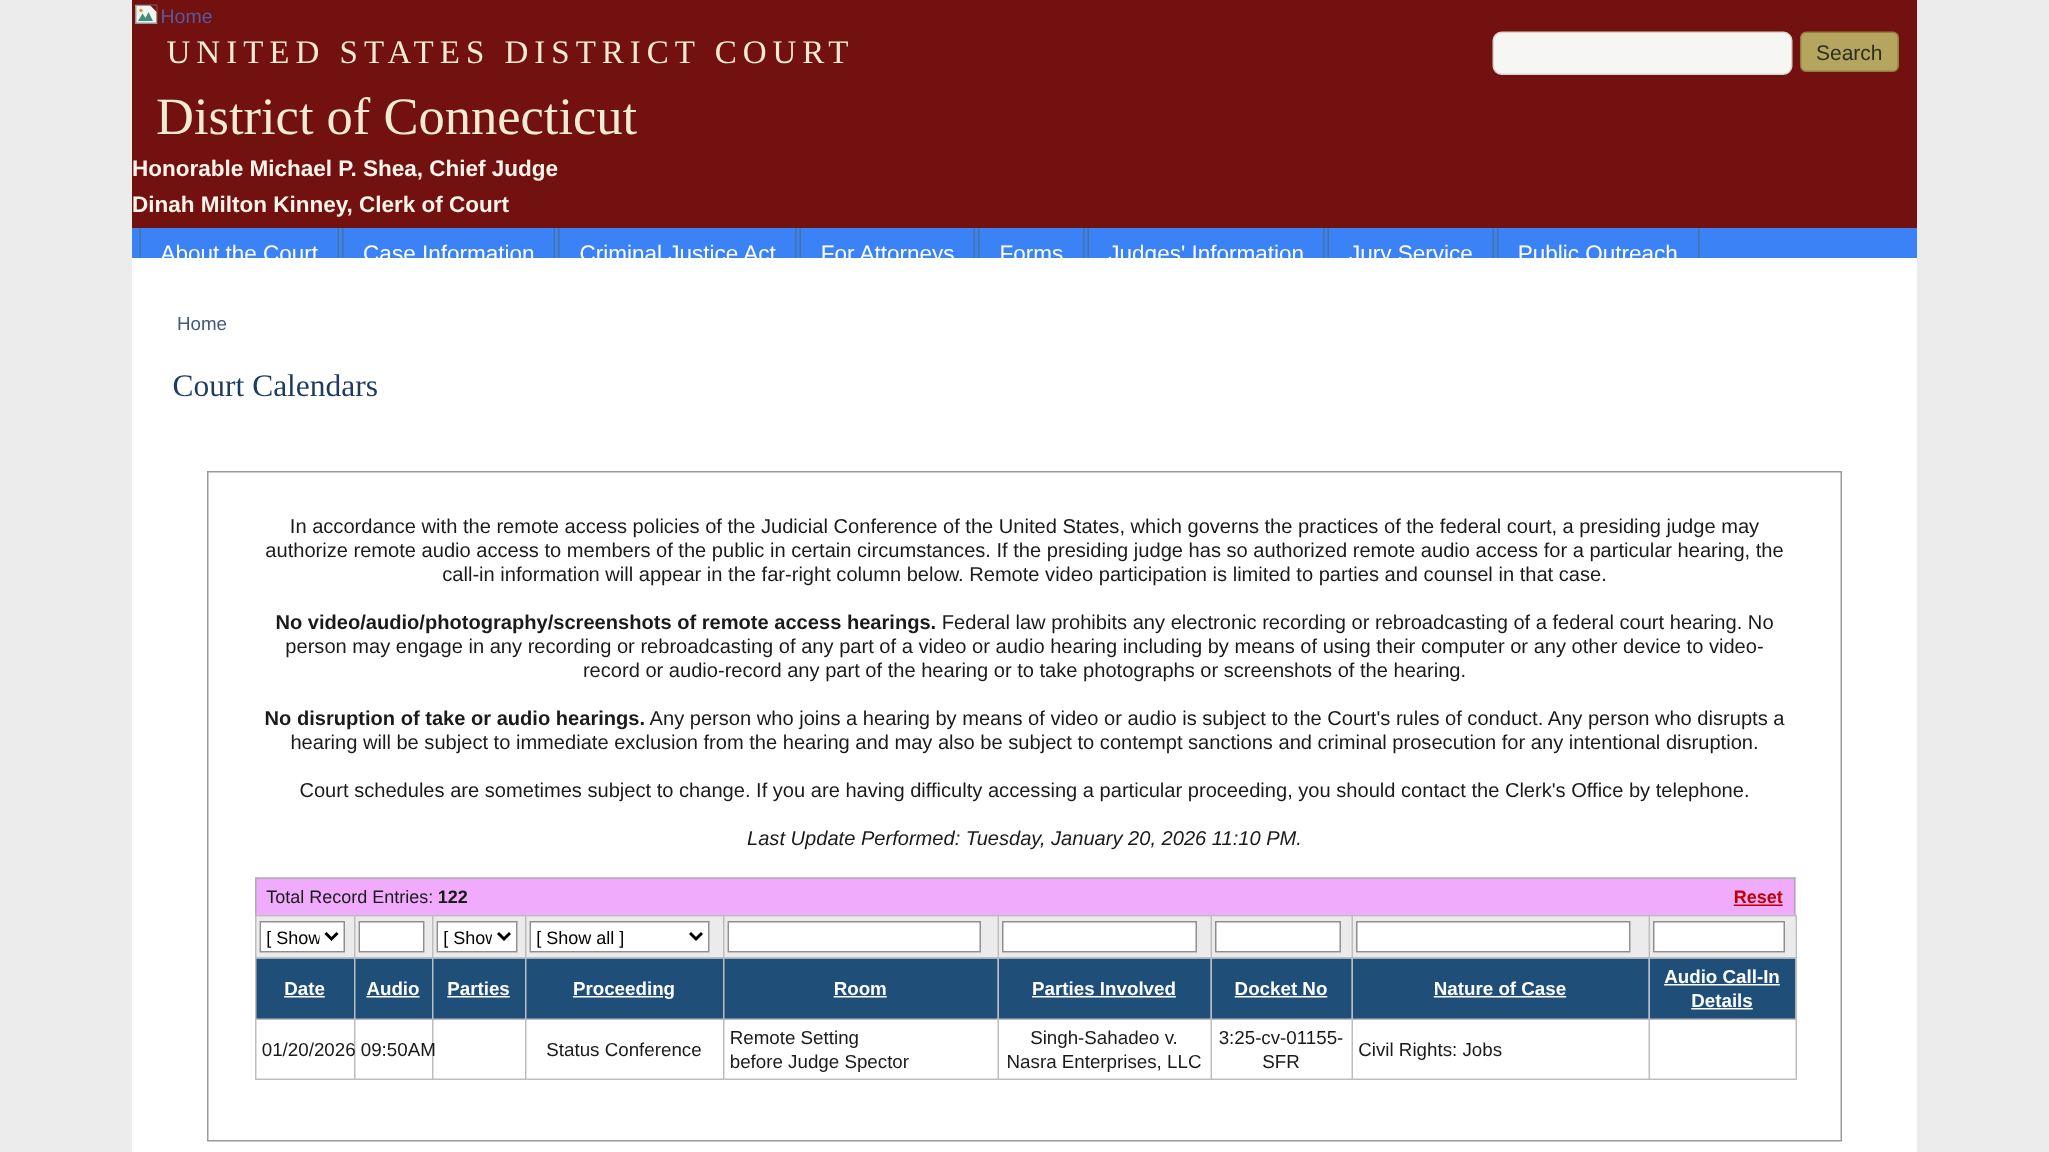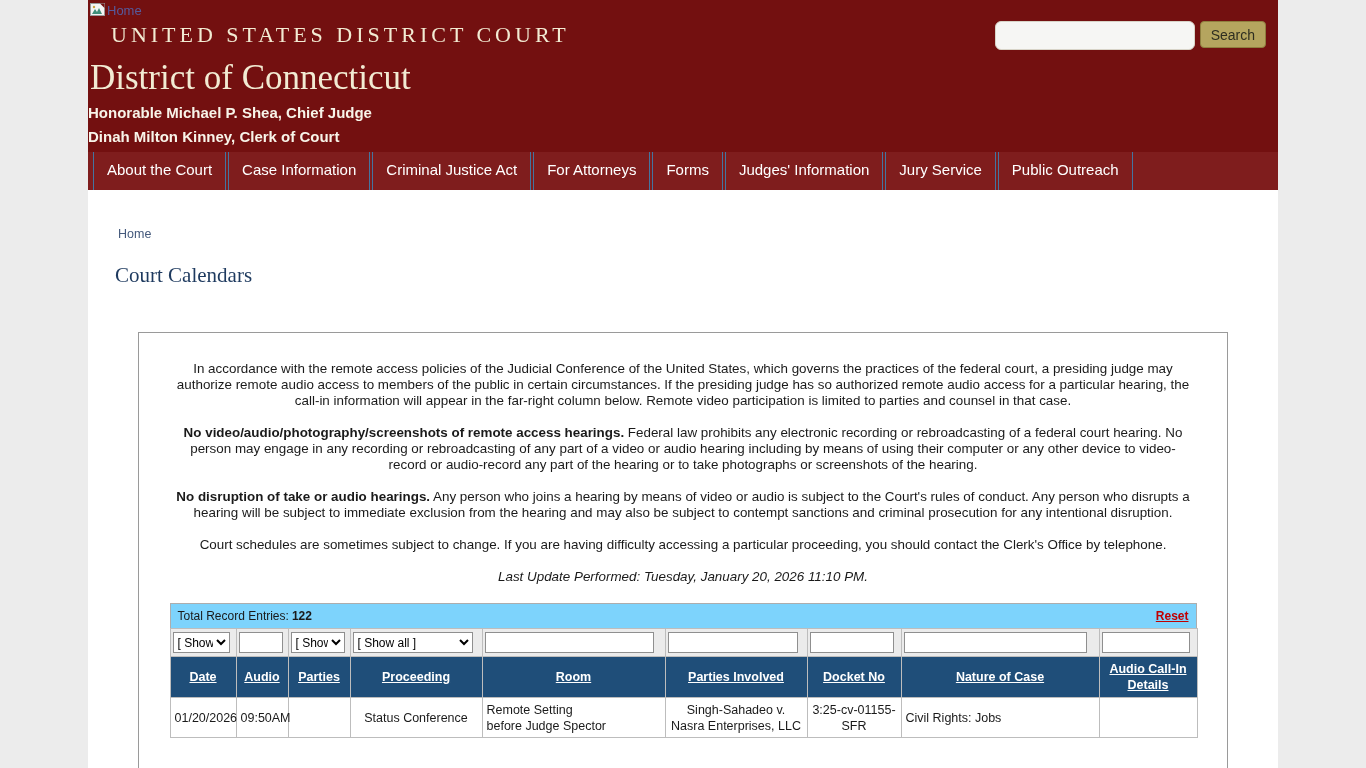--- a/index.html
+++ b/index.html
@@ -15,37 +15,37 @@
   
   .masthead { position:relative; height:152px; background:#731010; color:#f2ebd3; }
   .home-link { position:absolute; top:3px; left:2px; display:flex; align-items:center; gap:2px; text-decoration:none; cursor:pointer; }
   .home-link .alt-text { color:#565a9b; font-size:13px; }
   .court-title {
     margin:0; padding:22px 0 0 23px;
     font-family:"Liberation Serif", serif; font-weight:normal;
     font-size:22px; letter-spacing:4px; color:#f2ebd3;
   }
   .district {
-    margin:10px 0 0 2px; padding:0;
+    margin:10px 0 0 16px; padding:0;
     font-family:"Liberation Serif", serif; font-weight:normal;
     font-size:35px; color:#f2ebd3;
   }
   .judge-line { margin:6px 0 0 0; font-size:15px; font-weight:bold; color:#f8f4e9; line-height:18px; }
   .search-area { position:absolute; top:21px; right:12px; display:flex; align-items:flex-start; gap:5px; }
   .search-area input {
     width:200px; height:29px; border:1px solid #d8d4c8; border-radius:6px;
     background:#f6f6f4; padding:0 8px; font-size:13px; outline:none;
   }
   .search-area button {
     height:27px; padding:0 10px; background:#b5a55f; color:#2e2e20;
     border:1px solid #8f7f3f; border-radius:4px; font-size:14px; cursor:pointer;
   }
 
   
-  .nav { display:flex; height:38px; background:#7f1d1d; padding-left:4px; }
+  .nav { display:flex; height:20px; background:#3b82f6; padding-left:4px; }
   .nav-item {
     color:#ffffff; font-size:15px; line-height:36px; padding:0 13px;
     border-left:1px solid #44749f; border-right:1px solid #44749f;
     margin:0 1px; white-space:nowrap; cursor:pointer;
   }
 
   
   .breadcrumb { margin:37px 0 0 30px; font-size:12.5px; }
   .breadcrumb a { color:#44597c; text-decoration:none; cursor:pointer; }
   .page-title {
@@ -56,21 +56,21 @@
   .info-box {
     margin:44px 50px 0 50px; border:1px solid #9a9a9a; background:#fff;
     padding:12px 22px 40px 22px; font-size:13.4px; line-height:16px;
   }
   .info-box p { text-align:center; margin:16px 14px; }
   .italic { font-style:italic; }
 
   
   .table-wrap { width:1027px; margin:18px auto 0 auto; }
   .total-bar {
-    border:1px solid #adadad; border-bottom:none; background:#7dd3fc;
+    border:1px solid #adadad; border-bottom:none; background:#f0abfc;
     padding:4px 7px; font-size:12px; display:flex; justify-content:space-between; align-items:center;
   }
   .total-bar b { margin-left:3px; }
   .reset-link { color:#c00000; font-weight:bold; text-decoration:underline; cursor:pointer; font-size:12px; }
 
   table.cal { width:1027px; border-collapse:collapse; font-size:12.5px; table-layout:fixed; }
   table.cal td, table.cal th { border:1px solid #bdbdbd; }
   tr.filters td { background:#ebebeb; padding:3px 2px; }
   tr.filters select, tr.filters input {
     height:21px; font-size:12px; font-family:"Liberation Sans", sans-serif;

